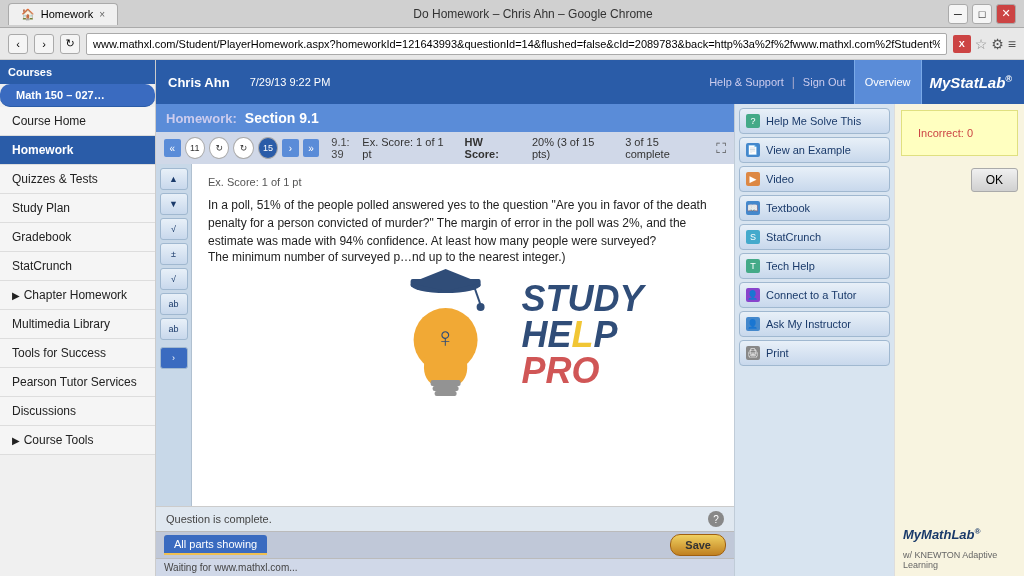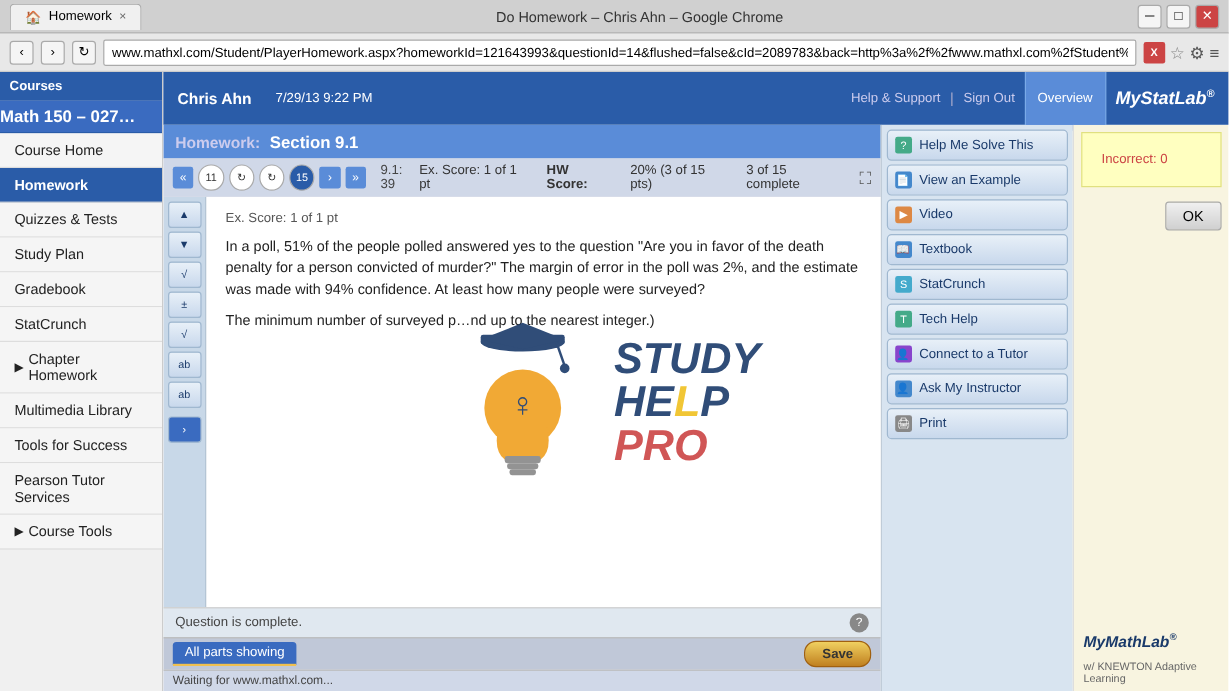--- a/index.html
+++ b/index.html
@@ -59,41 +59,42 @@
 
     
     .main-layout {
       display: flex;
       flex: 1;
       overflow: hidden;
     }
 
     
     .sidebar {
-      width: 136px;
+      width: 156px;
       background: #f0f0f0;
       border-right: 1px solid #ccc;
       display: flex;
       flex-direction: column;
       overflow: hidden;
     }
     .sidebar-header {
       background: #2a5ca8;
       color: white;
       padding: 6px 8px;
       font-size: 11px;
       font-weight: bold;
     }
     .course-label {
       background: #3a6bc0;
       color: white;
-      padding: 5px 0;
-      font-size: 14px;
+      padding: 5px 16px;
+      font-size: 11px;
       font-weight: bold;
       border-bottom: 1px solid #2a5ca8;
+      border-radius: 10px;
     }
     .sidebar-nav {
       display: flex;
       flex-direction: column;
       flex: 1;
       overflow-y: auto;
     }
     .sidebar-item {
       padding: 7px 8px 7px 12px;
       font-size: 12px;
@@ -216,21 +217,21 @@
 
     .question-area {
       background: white;
       margin: 0;
       padding: 12px 16px;
       flex: 1;
       overflow-y: auto;
       position: relative;
     }
     .ex-score { font-size: 11px; color: #555; margin-bottom: 8px; }
-    .question-text { font-size: 12px; line-height: 1.5; color: #222; margin-bottom: 10px; }
+    .question-text { font-size: 12px; line-height: 1.5; color: #222; }
     .question-answer { font-size: 12px; color: #222; }
 
     
     .study-help-overlay {
       position: absolute;
       top: 50%;
       left: 50%;
       transform: translate(-30%, -50%);
       display: flex;
       align-items: center;
@@ -492,20 +493,23 @@
         <span>Chapter Homework</span>
       </div>
       <div class="sidebar-item">
         <span>Multimedia Library</span>
       </div>
       <div class="sidebar-item">
         <span>Tools for Success</span>
       </div>
       <div class="sidebar-item">
         <span>Pearson Tutor Services</span>
+      </div>
+      <div class="sidebar-item">
+        <span>Discussions</span>
       </div>
       <div class="sidebar-item has-arrow">
         <span class="sidebar-arrow">▶</span>
         <span>Course Tools</span>
       </div>
     </nav>
   </div>
 
   <div class="right-panel">
 

